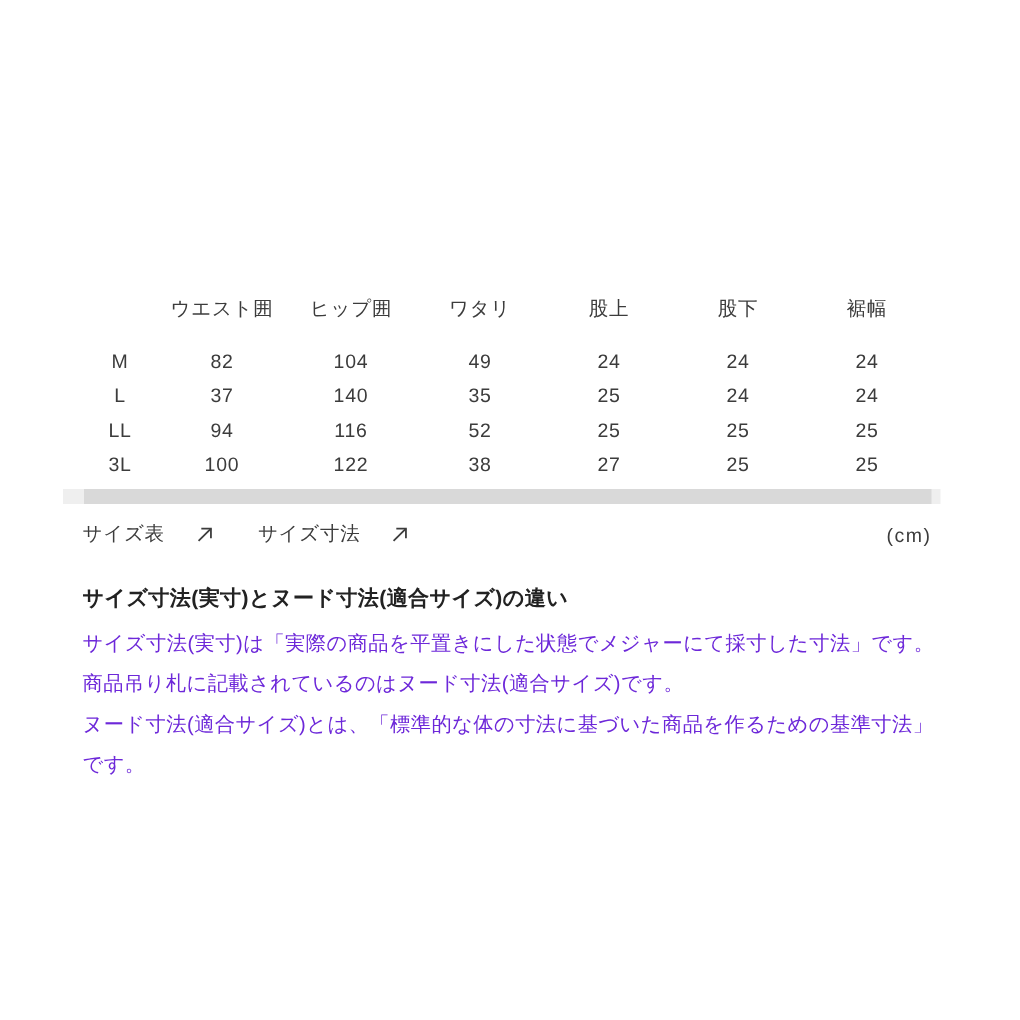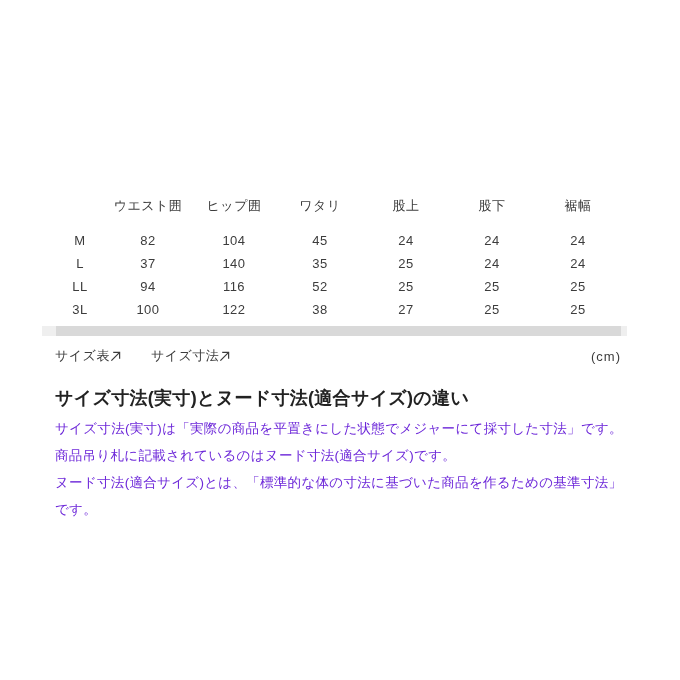--- a/index.html
+++ b/index.html
@@ -58,42 +58,42 @@
     position: absolute;
     top: 347px; left: 55px; width: 566px;
     display: flex;
     align-items: center;
     font-size: 13px;
     letter-spacing: 0.5px;
   }
   .chart-link {
     display: inline-flex;
     align-items: center;
-    gap: 0;
+    gap: 21px;
     margin-right: 30px;
     color: #3c3c3c;
     cursor: pointer;
   }
   .arrow-icon { display: inline-block; width: 11px; height: 11px; }
   .unit {
     margin-left: auto;
     font-size: 13px;
     letter-spacing: 1px;
   }
 
   
   .info {
     position: absolute;
     top: 388px; left: 55px; width: 575px;
     font-size: 13.5px;
     letter-spacing: 0.3px;
   }
   .info h3 {
     margin: 0 0 7px 0;
-    font-size: 18px;
+    font-size: 14px;
     font-weight: bold;
     color: #222222;
     line-height: 20px;
   }
   .info p {
     margin: 0;
     line-height: 27px;
     color: #6d28d9;
   }
 </style>
@@ -120,21 +120,21 @@
           <th>股上</th>
           <th>股下</th>
           <th>裾幅</th>
         </tr>
     </thead>
     <tbody>
         <tr>
           <td>M</td>
           <td>82</td>
           <td>104</td>
-          <td>45</td>
+          <td>49</td>
           <td>24</td>
           <td>24</td>
           <td>24</td>
         </tr>
         <tr>
           <td>L</td>
           <td>37</td>
           <td>140</td>
           <td>35</td>
           <td>25</td>

